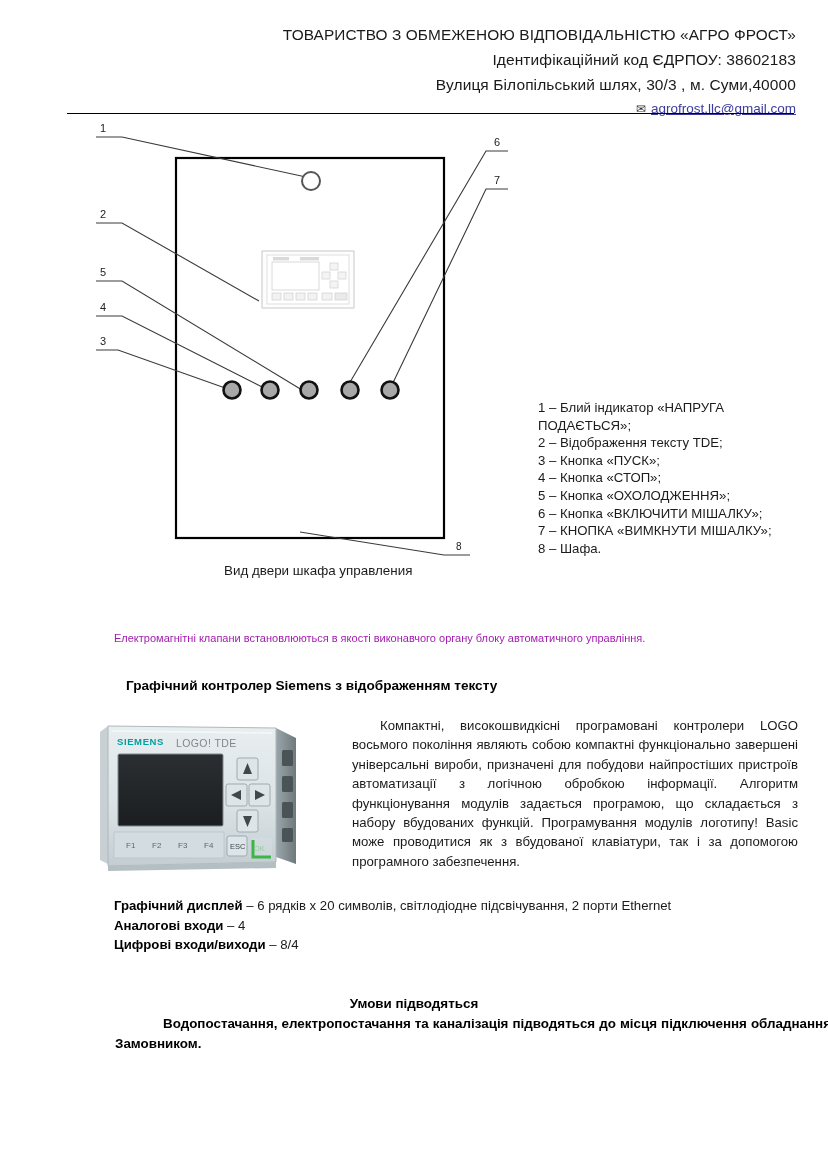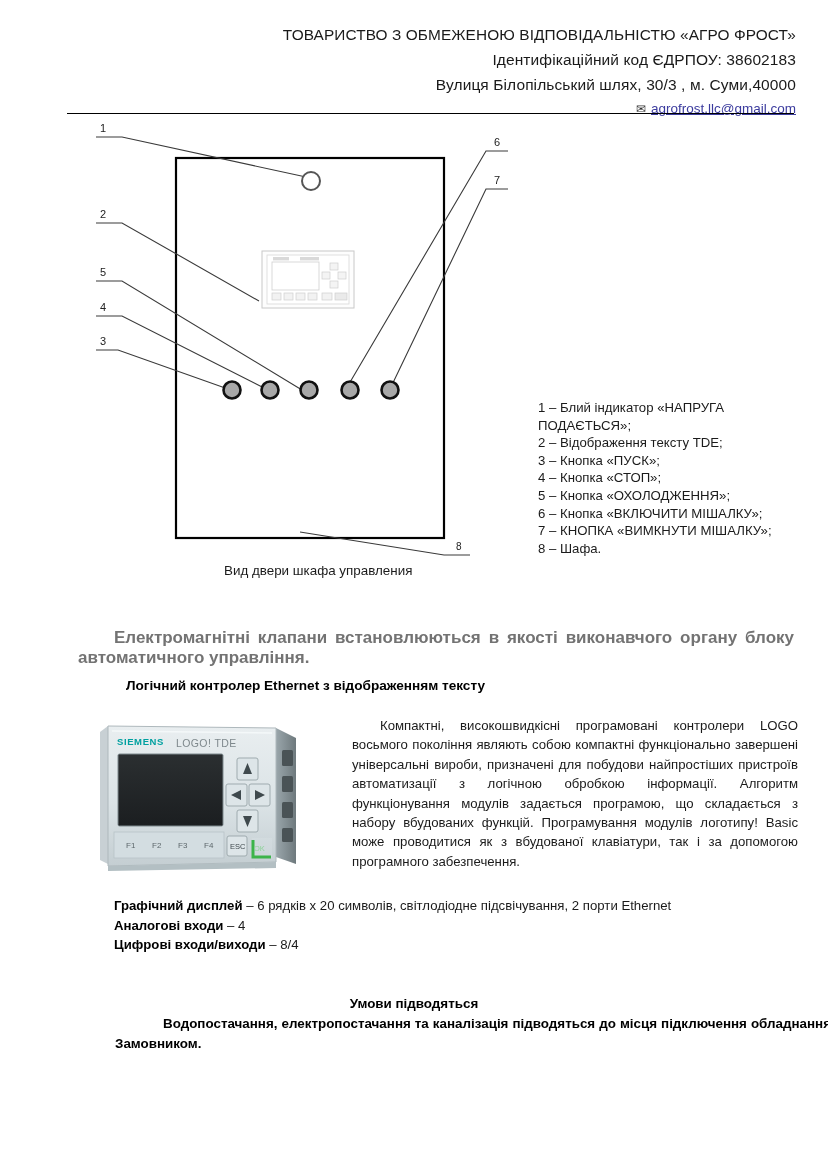--- a/index.html
+++ b/index.html
@@ -97,24 +97,24 @@
     left: 224px;
     top: 563px;
     font-size: 13.4px;
     color: #1b1b1b;
     text-align: right;
   }
 
   
   .para-bold {
     position: absolute;
-    font-weight: bold;
-    font-size: 17px;
+    font-weight: normal;
+    font-size: 11px;
     line-height: 20px;
-    color: #737373;
+    color: #a21caf;
     text-align: justify;
   }
   #para1 {
     left: 78px;
     top: 628px;
     width: 716px;
     text-indent: 36px;
   }
   #subhead {
     position: absolute;
@@ -269,21 +269,21 @@
       <div>5 – Кнопка «ОХОЛОДЖЕННЯ»;</div>
       <div>6 –  Кнопка «ВКЛЮЧИТИ МІШАЛКУ»;</div>
       <div>7 – КНОПКА «ВИМКНУТИ МІШАЛКУ»;</div>
       <div>8 – Шафа.</div>
     </div>
   </div>
 
   <div class="fig-caption">Вид двери шкафа управления</div>
 
   <div class="para-bold" id="para1">Електромагнітні клапани встановлюються в якості виконавчого органу блоку автоматичного управління.</div>
-  <div id="subhead">Логічний контролер Ethernet з відображенням тексту</div>
+  <div id="subhead">Графічний контролер Siemens з відображенням тексту</div>
 
   <div class="device">
     <svg width="222" height="165" viewBox="0 0 222 165">
       <defs>
         <linearGradient id="bezel" x1="0" y1="0" x2="0" y2="1">
           <stop offset="0%" stop-color="#e9eef0"></stop>
           <stop offset="55%" stop-color="#dbe3e6"></stop>
           <stop offset="100%" stop-color="#c4ced2"></stop>
         </linearGradient>
         <linearGradient id="sideg" x1="0" y1="0" x2="1" y2="0">

